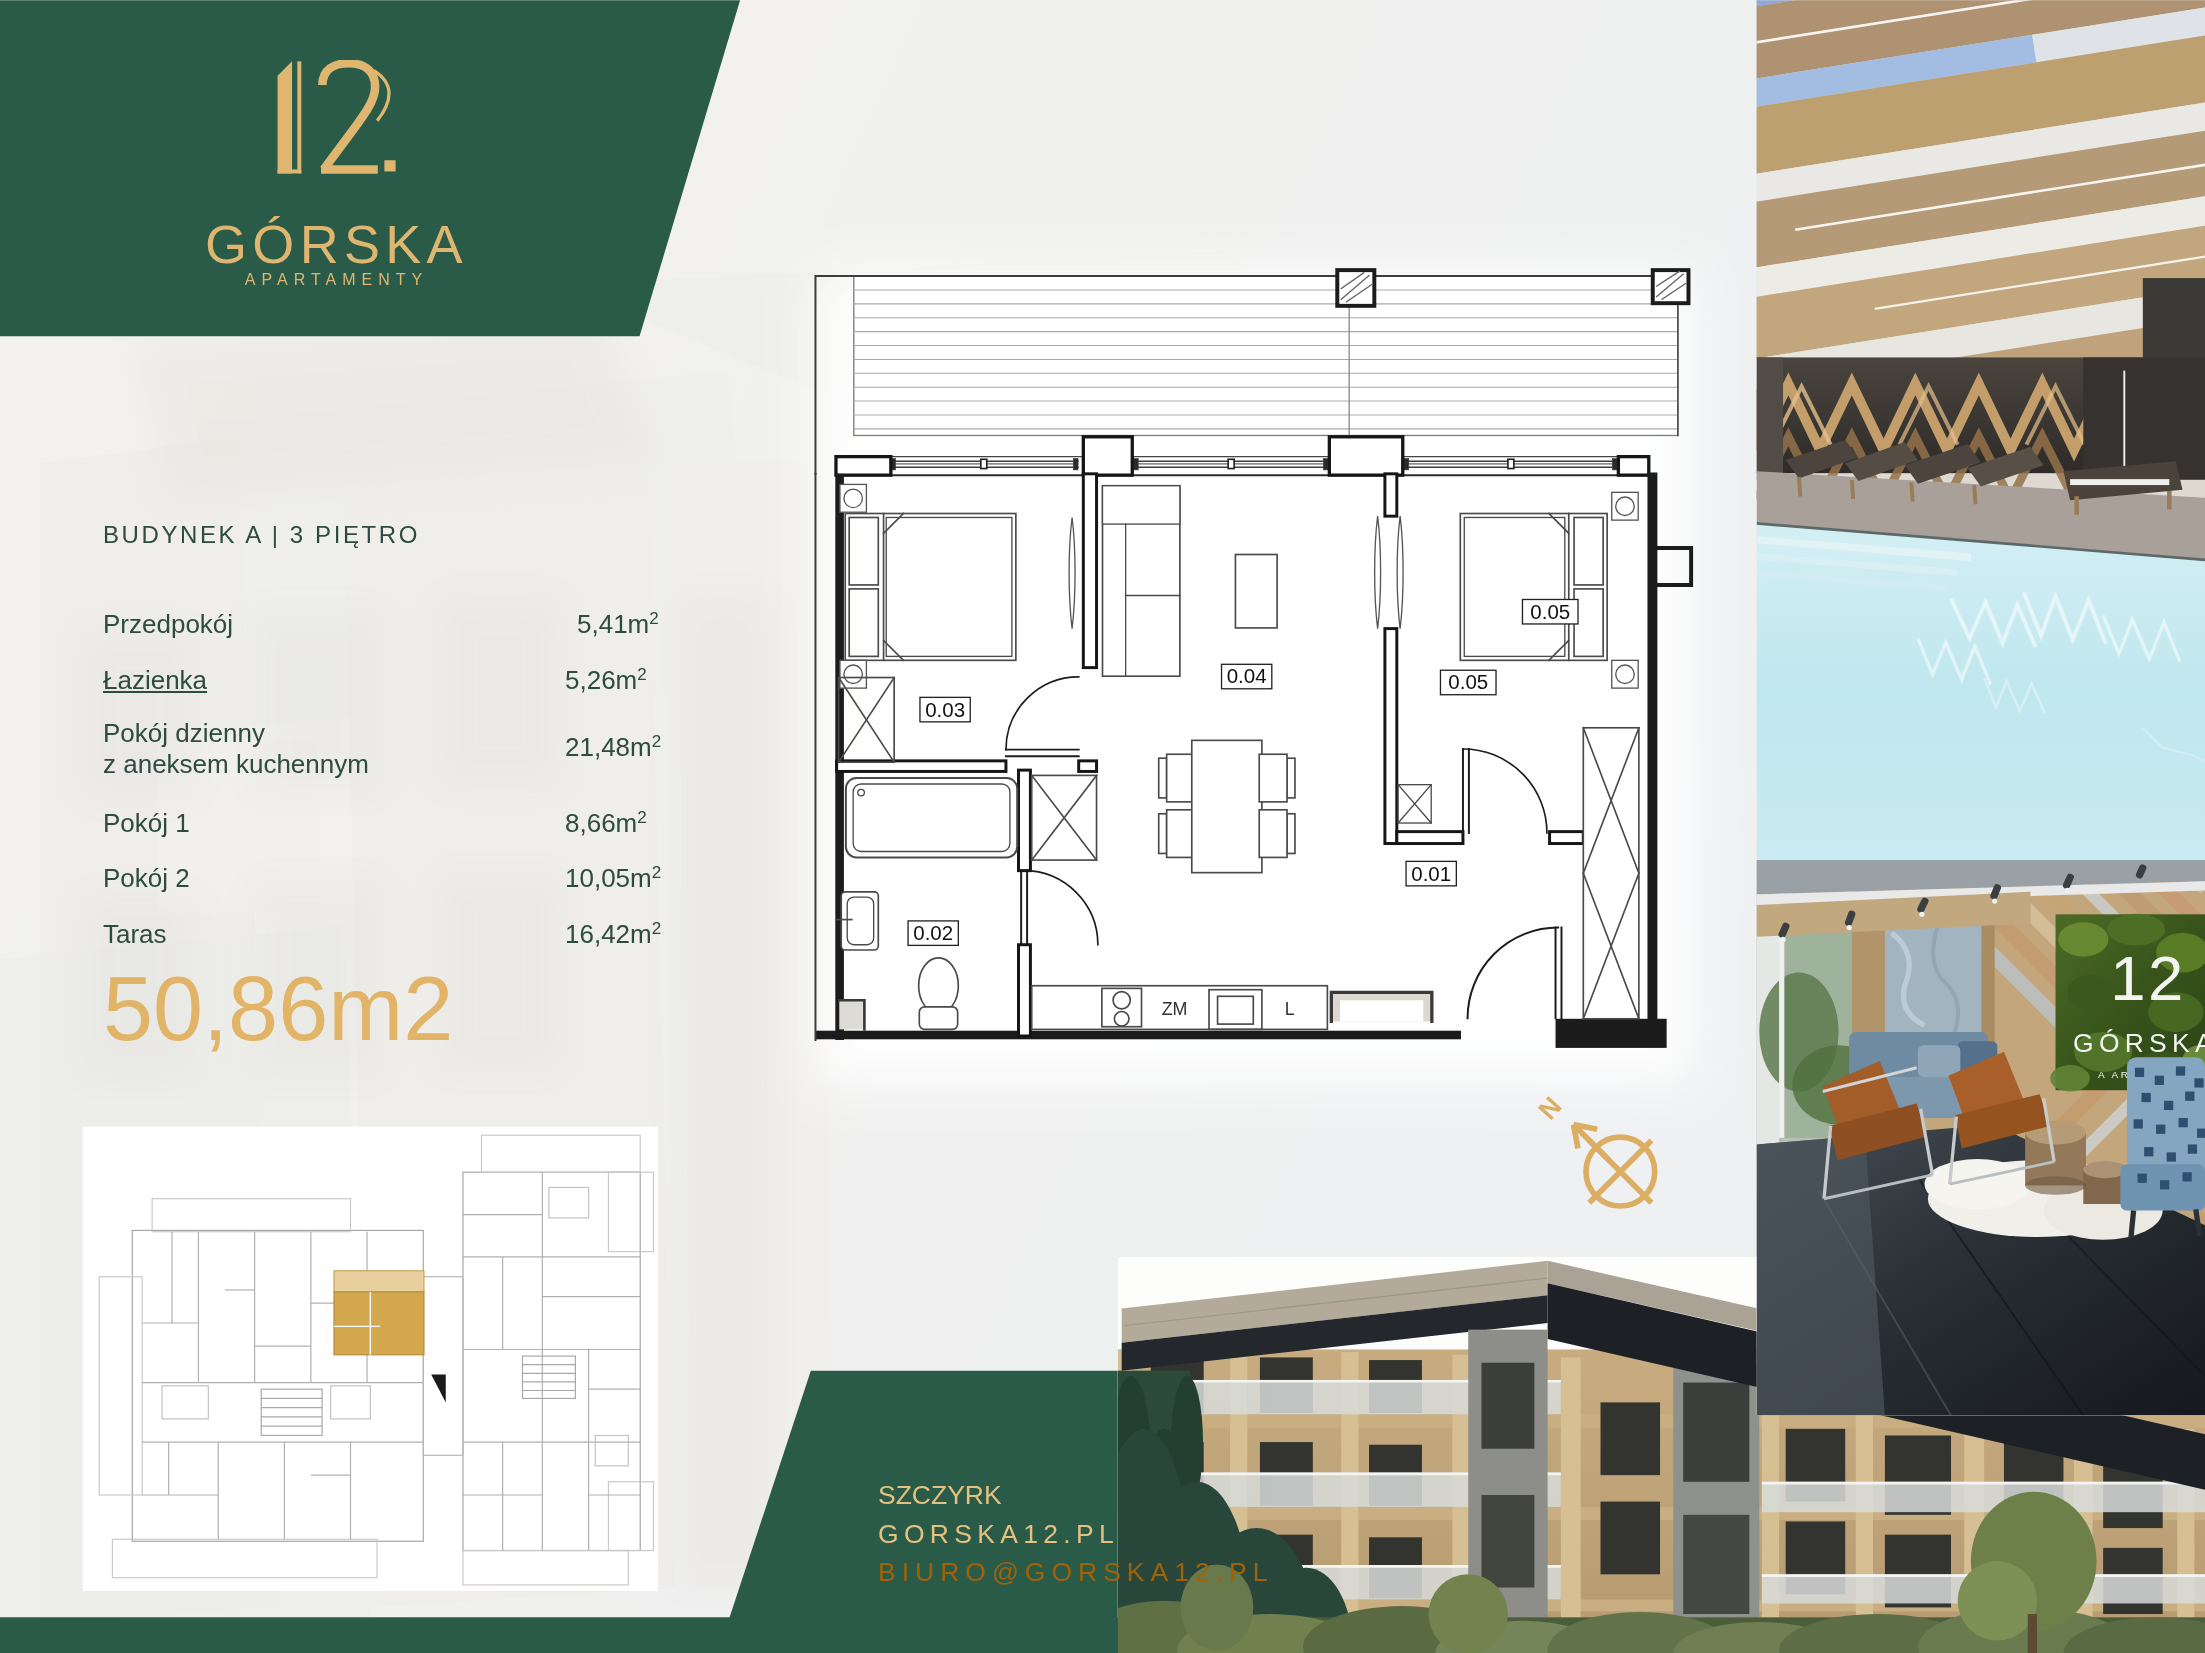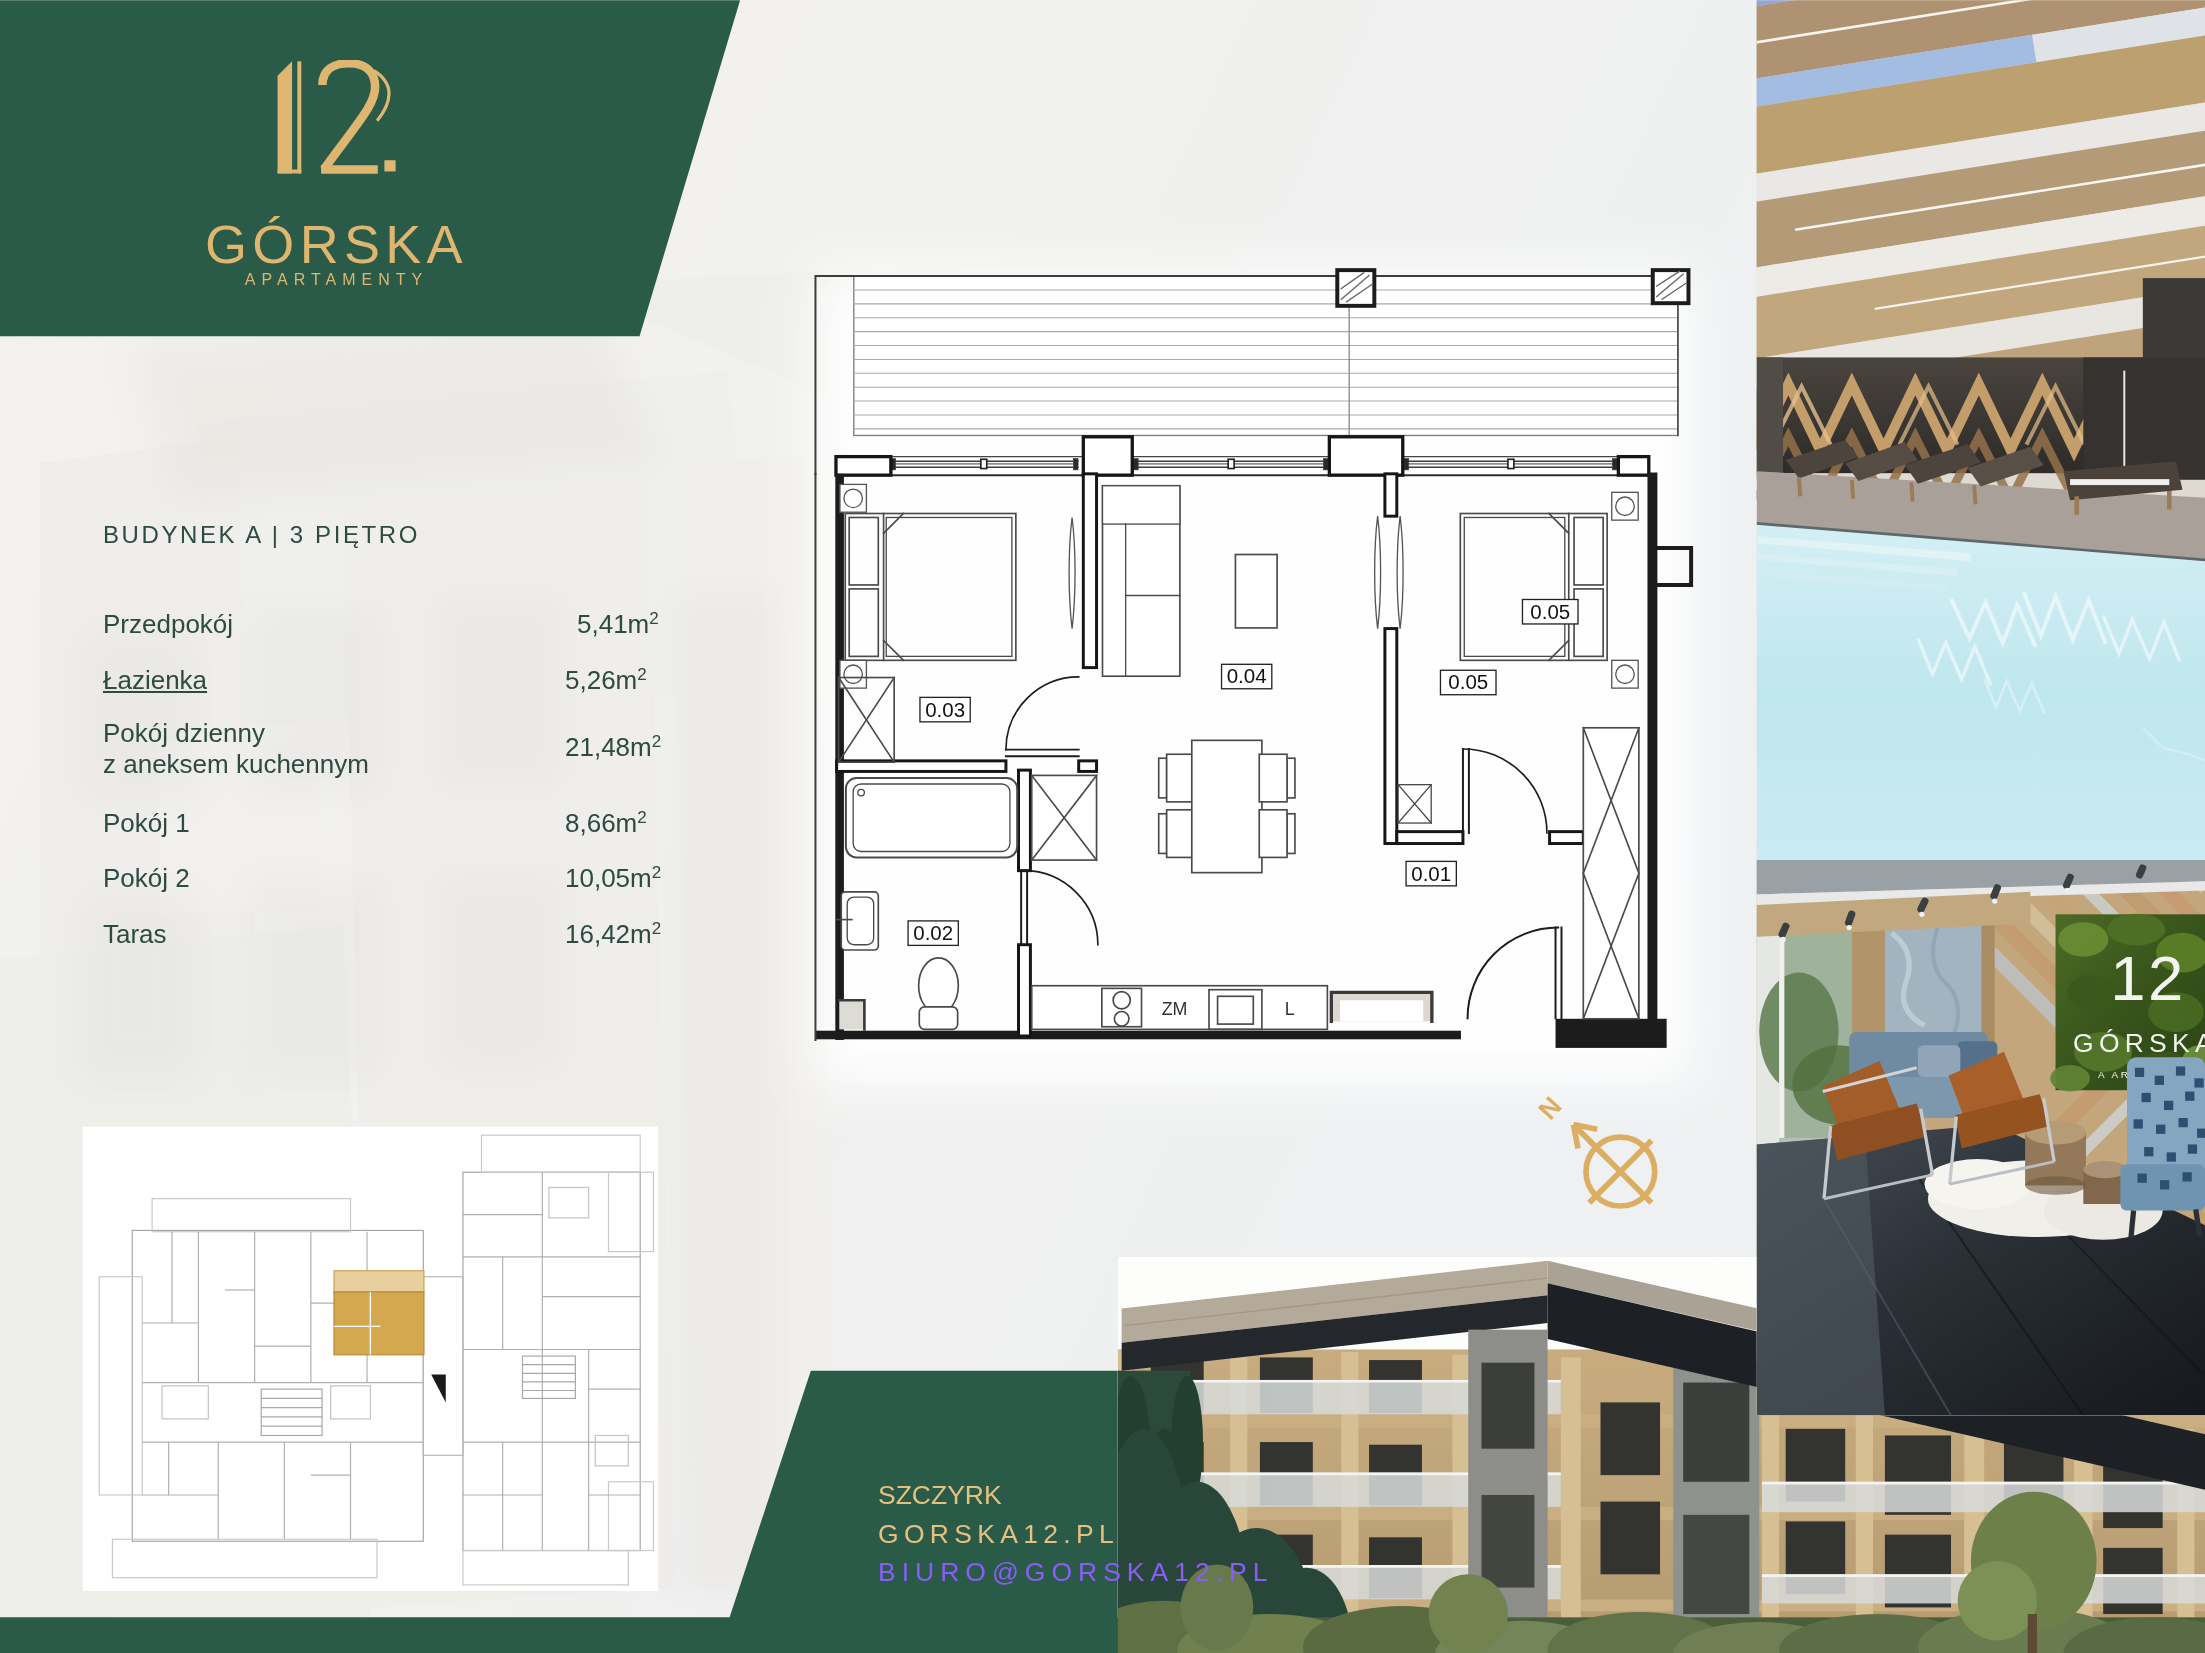--- a/index.html
+++ b/index.html
@@ -874,19 +874,20 @@
   <div class="abs" style="left:0;top:808px;">Pokój 1</div>
   <div class="abs" style="left:462px;top:808px;">8,66m<span style="font-size:17px;vertical-align:9.3px;">2</span></div>
 
   <div class="abs" style="left:0;top:863px;">Pokój 2</div>
   <div class="abs" style="left:462px;top:863px;">10,05m<span style="font-size:17px;vertical-align:9.3px;">2</span></div>
 
   <div class="abs" style="left:0;top:919px;">Taras</div>
   <div class="abs" style="left:462px;top:919px;">16,42m<span style="font-size:17px;vertical-align:9.3px;">2</span></div>
 </div>
 
+<div class="abs" style="left:103px;top:958px;color:#e2b468;font-size:90px;font-weight:500;">50,86m2</div>
 
 <div class="abs" style="left:878px;top:1480px;color:#e5c07e;font-size:26.5px;font-weight:500;">SZCZYRK</div>
 <div class="abs" style="left:878px;top:1519px;color:#e5c07e;font-size:26.5px;font-weight:500;letter-spacing:5.3px;">GORSKA12.PL</div>
-<div class="abs" style="left:878px;top:1557px;color:#8b5cf6;font-size:26.5px;font-weight:500;letter-spacing:6px;">BIURO@GORSKA12.PL</div>
+<div class="abs" style="left:878px;top:1557px;color:#a16207;font-size:26.5px;font-weight:500;letter-spacing:6px;">BIURO@GORSKA12.PL</div>
 
 </div>
 
 
 </body></html>

